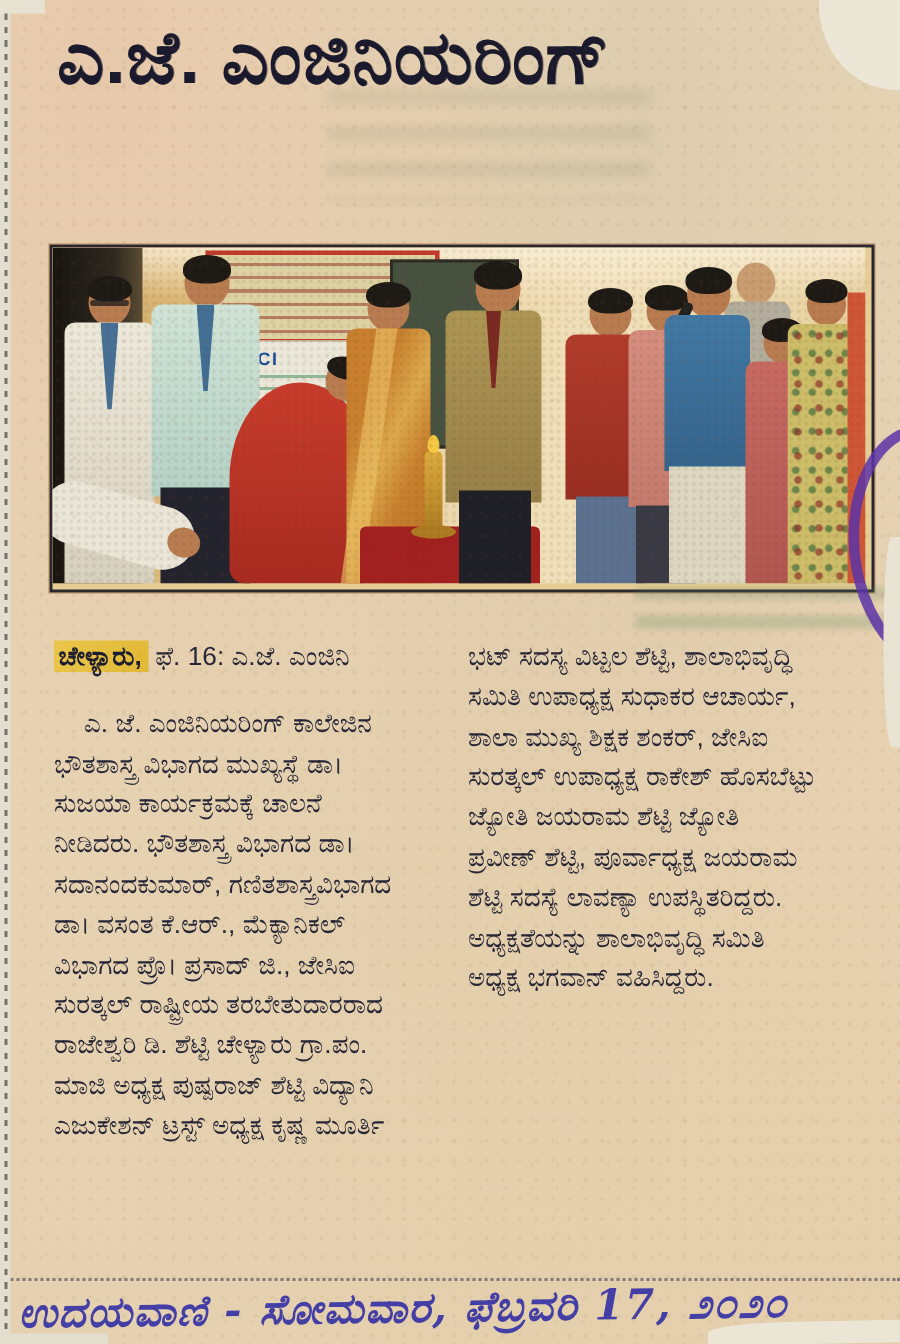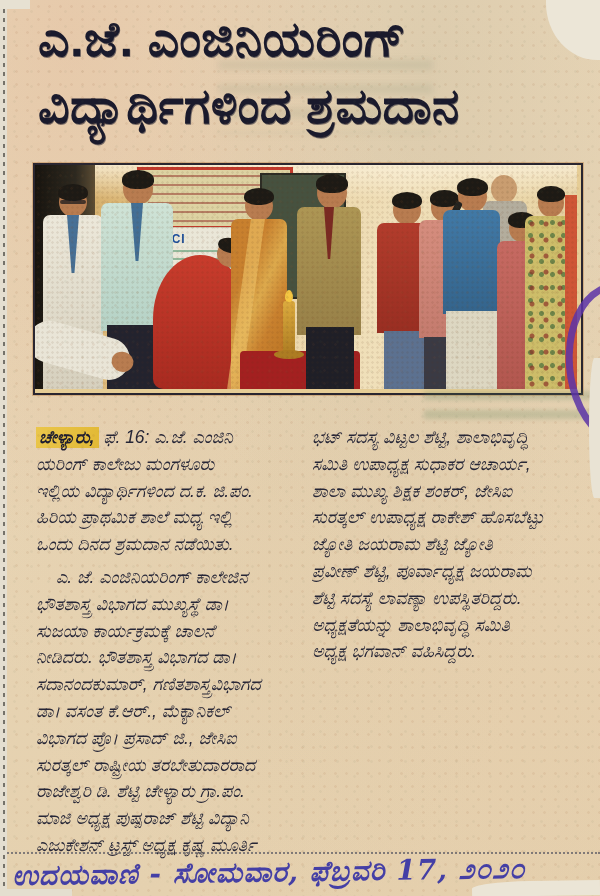--- a/index.html
+++ b/index.html
@@ -165,23 +165,23 @@
 
   .ph-grain{position:absolute;inset:0;opacity:.25;pointer-events:none;
     background-image:radial-gradient(circle, rgba(90,50,20,.35) 1px, transparent 1.5px);
     background-size:5px 5px;}
 
   
   .caption{position:absolute;left:36px;top:394px;width:420px;margin:0;
     font-size:19px;font-weight:600;color:#25253a;white-space:nowrap;}
   .columns{position:absolute;left:36px;top:424px;width:544px;display:flex;gap:16px;}
   .col{width:260px;overflow:hidden;font-size:17.5px;line-height:26.8px;color:#262637;
-    font-weight:500;font-style:italic;}
+    font-weight:500;}
   .para{margin:0;}
-  .para + .para{margin-top:6px;}
+  .para + .para{margin-top:18px;}
   .lines{display:block;white-space:pre-line;}
   .first-line{display:block;white-space:nowrap;}
   .indent{text-indent:20px;}
   .dateline{font-weight:800;color:#1d1d30;background:linear-gradient(110deg, #eac64b 0%, #e3ba37 90%);
     padding:0 5px 1px 3px;margin-right:4px;}
 
   
   .dotted-rule{position:absolute;left:0;top:852px;width:600px;border-top:2px dotted #565662;opacity:.7;}
   .handwriting{position:absolute;left:12px;top:855px;width:584px;
     font-family:"DejaVu Serif", serif;font-style:italic;font-weight:700;
@@ -192,21 +192,20 @@
 </style>
 </head>
 <body>
 
 <div class="page">
 
   <div class="ghost ghost-headline"></div>
 
   <h1 class="headline">
     <div class="hl-line">ಎ.ಜೆ. ಎಂಜಿನಿಯರಿಂಗ್</div>
-    <div class="hl-line">ವಿದ್ಯಾರ್ಥಿಗಳಿಂದ ಶ್ರಮದಾನ</div>
   </h1>
 
   <figure class="photo">
     <div class="scene">
       <div class="ph-wall"></div>
       <div class="ph-wall-top"></div>
       <div class="ph-door"></div>
       <div class="ph-board">
         <div class="ph-board-lines"></div>
       </div>
@@ -304,24 +303,20 @@
 
   <div class="ghost ghost-caption"></div>
 
 
   <div class="columns">
     <div class="col">
       <p class="para">
         <span class="first-line">
           <span class="dateline">ಚೇಳ್ಯಾರು,</span><span>ಫೆ. 16: ಎ.ಜೆ. ಎಂಜಿನಿ</span>
         </span>
-        <span class="lines">ಯರಿಂಗ್ ಕಾಲೇಜು ಮಂಗಳೂರು
-ಇಲ್ಲಿಯ ವಿದ್ಯಾರ್ಥಿಗಳಿಂದ ದ.ಕ. ಜಿ.ಪಂ.
-ಹಿರಿಯ ಪ್ರಾಥಮಿಕ ಶಾಲೆ ಮಧ್ಯ ಇಲ್ಲಿ
-ಒಂದು ದಿನದ ಶ್ರಮದಾನ ನಡೆಯಿತು.</span>
       </p>
       <p class="para indent lines">ಎ. ಜೆ. ಎಂಜಿನಿಯರಿಂಗ್ ಕಾಲೇಜಿನ
 ಭೌತಶಾಸ್ತ್ರ ವಿಭಾಗದ ಮುಖ್ಯಸ್ಥೆ ಡಾ।
 ಸುಜಯಾ ಕಾರ್ಯಕ್ರಮಕ್ಕೆ ಚಾಲನೆ
 ನೀಡಿದರು. ಭೌತಶಾಸ್ತ್ರ ವಿಭಾಗದ ಡಾ।
 ಸದಾನಂದಕುಮಾರ್, ಗಣಿತಶಾಸ್ತ್ರವಿಭಾಗದ
 ಡಾ। ವಸಂತ ಕೆ.ಆರ್., ಮೆಕ್ಯಾನಿಕಲ್
 ವಿಭಾಗದ ಪ್ರೊ। ಪ್ರಸಾದ್ ಜಿ., ಜೇಸಿಐ
 ಸುರತ್ಕಲ್ ರಾಷ್ಟ್ರೀಯ ತರಬೇತುದಾರರಾದ
 ರಾಜೇಶ್ವರಿ ಡಿ. ಶೆಟ್ಟಿ ಚೇಳ್ಯಾರು ಗ್ರಾ.ಪಂ.

